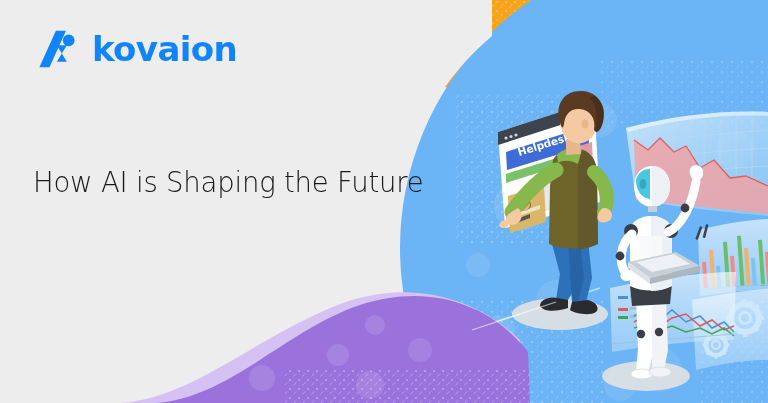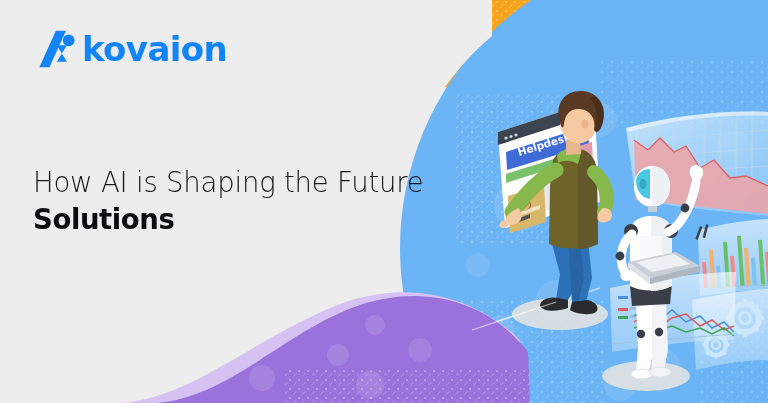--- a/index.html
+++ b/index.html
@@ -11,21 +11,21 @@
   }
   .banner{
     position:relative;width:768px;height:403px;overflow:hidden;background:#ededed;
   }
   .layer{position:absolute;top:0;left:0;width:768px;height:403px;}
   svg.layer{display:block;}
 
   
   .logo{
     position:absolute;left:38px;top:27px;
-    display:flex;align-items:center;
+    display:flex;align-items:center;gap:10px;
   }
   .logo-mark{width:44px;height:44px;display:block;}
   .logo-word{
     font-family:"DejaVu Sans", sans-serif;
     font-size:34px;font-weight:700;letter-spacing:-0.6px;
     color:#1185f8;line-height:1;white-space:nowrap;
   }
 
   
   .headline{
@@ -354,16 +354,15 @@
     <svg class="logo-mark" viewBox="0 0 48 48">
       <path d="M19.5 4 L30.5 4 L12.5 44 L1.5 44 Z" fill="#1185f8"></path>
       <path d="M20.5 20 L31.5 20 L26 29 L31.5 38 L20.5 38 L26 29 Z" fill="#1185f8"></path>
       <circle cx="33.5" cy="14.5" r="6.4" fill="#1185f8"></circle>
     </svg>
     <span class="logo-word">kovaion</span>
   </div>
 
   <h1 class="headline">
     <span class="ln">How AI is Shaping the Future</span>
-    <span class="ln b">Solutions</span>
   </h1>
 
 </div>
 
 </body></html>

